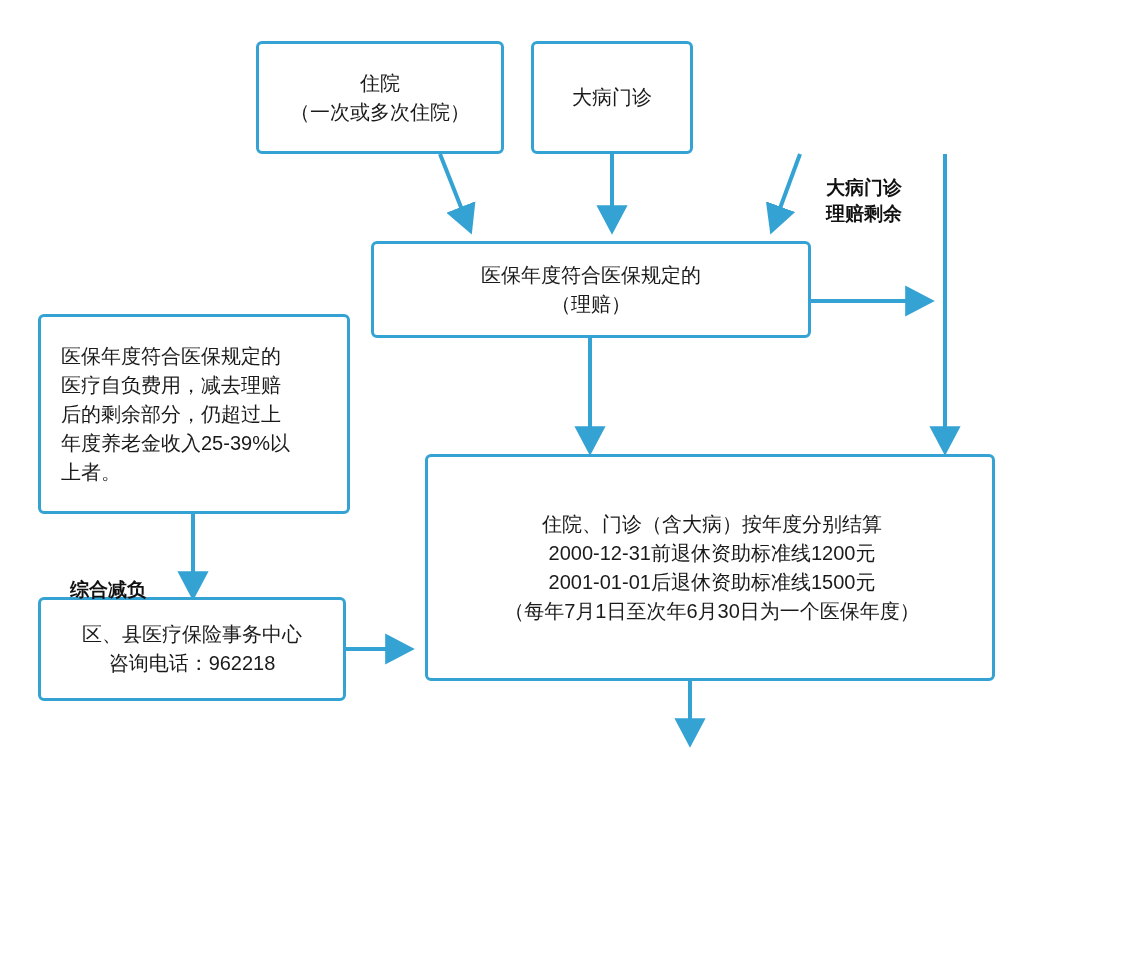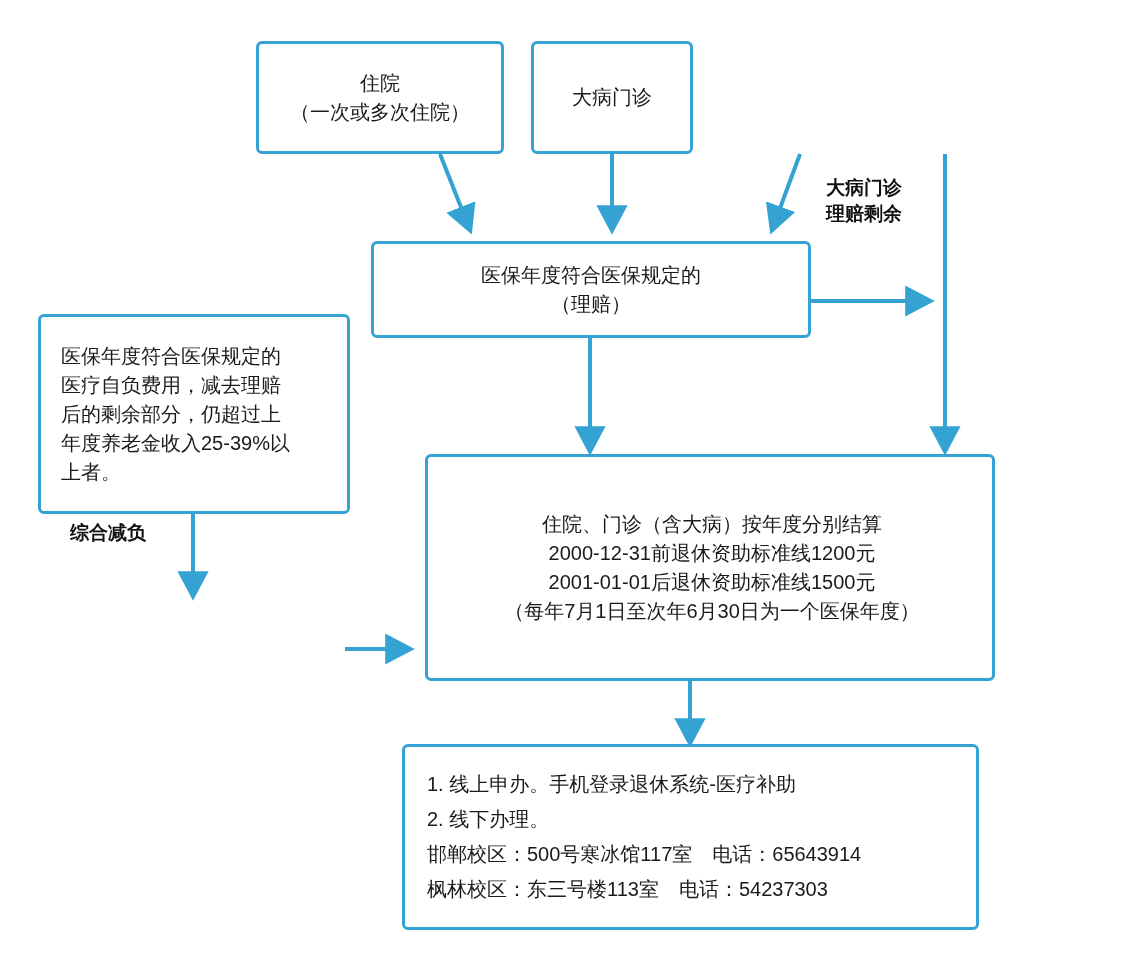--- a/index.html
+++ b/index.html
@@ -95,29 +95,27 @@
 
   <div class="node" style="left:371px; top:233px; width:440px; height:97px;">医保年度符合医保规定的
 （理赔）</div>
 
   <div class="node left-align" style="left:38px; top:306px; width:312px; height:200px; padding-left:20px;">医保年度符合医保规定的
 医疗自负费用，减去理赔
 后的剩余部分，仍超过上
 年度养老金收入25-39%以
 上者。</div>
 
+  <div class="node" style="left:38px; top:589px; width:308px; height:104px;">区、县医疗保险事务中心
+咨询电话：962218</div>
 
   <div class="node" style="left:425px; top:446px; width:570px; height:227px;padding-left:14px;">住院、门诊（含大病）按年度分别结算
 2000-12-31前退休资助标准线1200元
 2001-01-01后退休资助标准线1500元
 （每年7月1日至次年6月30日为一个医保年度）</div>
 
-  <div class="node left-align" style="left:402px; top:736px; width:577px; height:186px; padding-left:22px; line-height:1.75;">1. 线上申办。手机登录退休系统-医疗补助
-2. 线下办理。
-  邯郸校区：500号寒冰馆117室　电话：65643914
-  枫林校区：东三号楼113室　电话：54237303</div>
 
   <div class="edge-label" style="left:826px; top:167px;">大病门诊
 理赔剩余</div>
 
-  <div class="edge-label" style="left:70px; top:512px;">综合减负</div>
+  <div class="edge-label" style="left:70px; top:569px;">综合减负</div>
 
 </div>
 
 </body></html>

